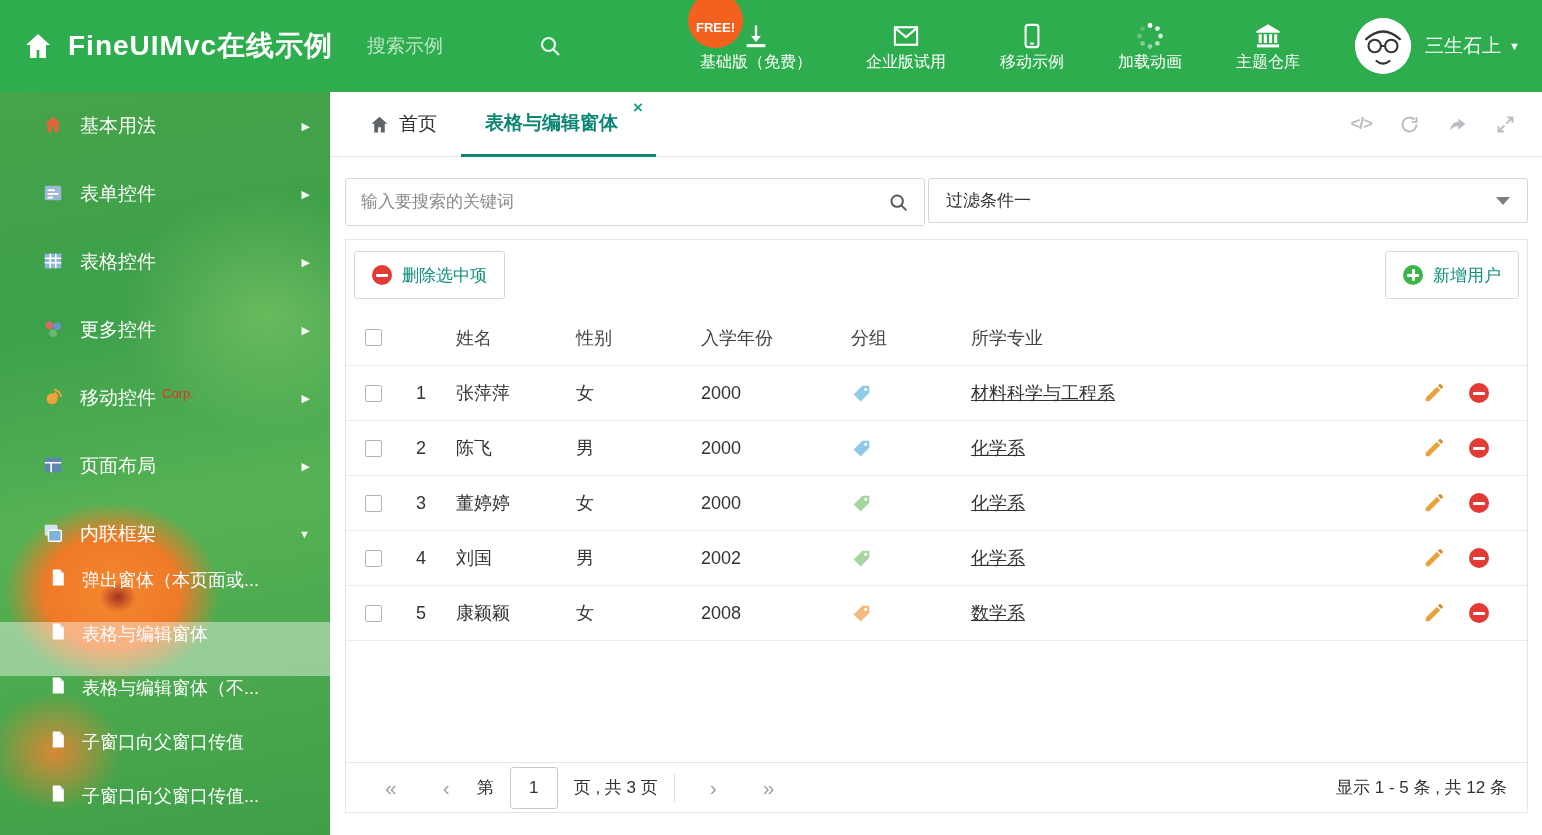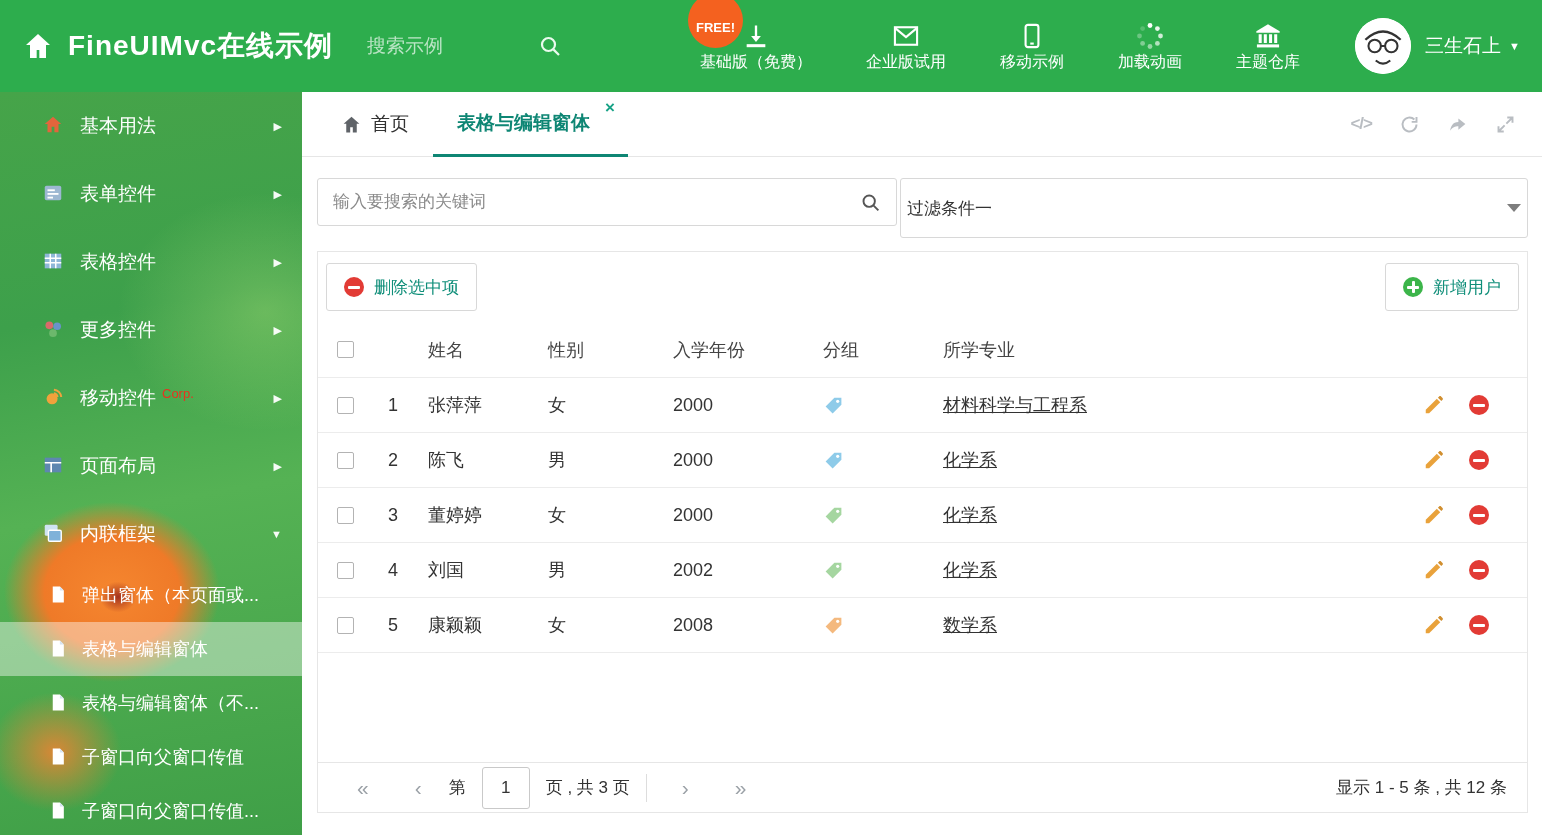--- a/index.html
+++ b/index.html
@@ -21,34 +21,34 @@
   .hnav-item .hlabel{ font-size:16px; margin-top:0; white-space:nowrap; }
   .user-area{ margin-left:auto; display:flex; align-items:center; cursor:pointer; }
   .avatar{ width:56px; height:56px; border-radius:50%; background:#fff; overflow:hidden; flex:0 0 auto; }
   .user-name{ font-size:19px; margin-left:14px; white-space:nowrap; }
   .user-caret{ font-size:11px; margin-left:8px; }
 
   
   .layout{ display:flex; height:743px; }
 
   
-  .sidebar{ width:302px; height:743px; overflow:hidden; flex:0 0 auto;
+  .sidebar{ width:330px; height:743px; overflow:hidden; flex:0 0 auto;
     background:
       radial-gradient(26px 22px at 118px 505px, #a3321f 0%, rgba(163,50,31,0) 70%),
       radial-gradient(150px 125px at 112px 500px, #f5862f 0%, #ef7a28 45%, rgba(240,122,40,0) 72%),
       radial-gradient(95px 85px at 55px 660px, rgba(242,130,50,.85), rgba(242,130,50,0) 70%),
       radial-gradient(210px 170px at 265px 220px, rgba(185,230,125,.35), rgba(185,230,125,0) 70%),
       linear-gradient(170deg, #46a449 0%, #3da04b 30%, #55b254 55%, #3f9f47 100%);
   }
   .side-item{ height:68px; display:flex; align-items:center; padding:0 20px 0 42px; color:#fff; font-size:19px; cursor:pointer; white-space:nowrap; }
   .side-item .sicon{ width:24px; height:24px; margin-right:14px; flex:0 0 auto; }
   .side-item .sicon svg{ width:22px; height:22px; }
   .side-arrow{ margin-left:auto; font-size:11px; color:rgba(255,255,255,.95); }
   .corp-badge{ color:#e8321f; font-size:13px; margin-left:6px; position:relative; top:-5px; }
-  .side-sub .sub-item{ height:54px; display:flex; align-items:center; padding:0 20px 0 48px; color:#fff; font-size:18px; cursor:pointer; white-space:nowrap; }
+  .side-sub .sub-item{ height:54px; display:flex; align-items:flex-start; padding:0 20px 0 48px; color:#fff; font-size:18px; cursor:pointer; white-space:nowrap; }
   .side-sub .sub-item .sicon{ width:20px; height:20px; margin-right:14px; flex:0 0 auto; }
   .side-sub .sub-item .sicon svg{ width:19px; height:19px; }
   .sub-item.active{ background:rgba(255,255,255,.42); }
 
   
   .content{ flex:1; display:flex; flex-direction:column; background:#fff; min-width:0; }
 
   .tabbar{ height:65px; border-bottom:1px solid #e6e6e6; display:flex; align-items:stretch; padding-left:15px; }
   .tab{ display:flex; align-items:center; gap:9px; padding:0 24px; font-size:19px; color:#333; cursor:pointer; }
   .tab .ticon svg{ width:21px; height:21px; display:block; }
@@ -57,21 +57,21 @@
   .tab-tools{ margin-left:auto; display:flex; align-items:center; gap:27px; padding-right:26px; }
   .tool-ic{ color:#b9bdc2; cursor:pointer; display:flex; align-items:center; }
   .tool-ic svg{ width:21px; height:21px; }
   .code-glyph{ font-size:17px; font-weight:bold; letter-spacing:-1px; }
 
   .filter-row{ display:flex; gap:3px; padding:21px 14px 0 15px; }
   .searchbox{ width:580px; height:48px; border:1px solid #d8d8d8; border-radius:3px; display:flex; align-items:center; padding:0 15px; }
   .searchbox input{ flex:1; border:none; outline:none; font-size:17px; color:#555; }
   .searchbox input::placeholder{ color:#8a8a8a; }
   .searchbox .mag2 svg{ width:21px; height:21px; display:block; }
-  .dropdown{ flex:1; height:60px; border:1px solid #d8d8d8; border-radius:3px; display:flex; align-items:center; padding:0 6px; font-size:17px; color:#333; cursor:pointer; }
+  .dropdown{ flex:1; height:45px; border:1px solid #d8d8d8; border-radius:3px; display:flex; align-items:center; padding:0 17px; font-size:17px; color:#333; cursor:pointer; }
   .caret-shape{ margin-left:auto; width:0; height:0; border-left:7px solid transparent; border-right:7px solid transparent; border-top:8px solid #7d7d7d; }
 
   .panel{ flex:1; margin:13px 14px 22px 15px; border:1px solid #e6e6e6; display:flex; flex-direction:column; min-height:0;justify-content:space-between; }
   .toolbar{ display:flex; justify-content:space-between; align-items:center; padding:11px 8px 11px 8px; }
   .btn{ display:inline-flex; align-items:center; gap:10px; height:48px; padding:0 17px; border:1px solid #d8d8d8; border-radius:3px; background:#fff; font-size:17px; color:#0f8e79; cursor:pointer; }
   .ic-circle{ width:20px; height:20px; border-radius:50%; position:relative; flex:0 0 auto; }
   .ic-red{ background:#e23b35; }
   .ic-green{ background:#3cb54a; }
   .ic-circle::after{ content:""; position:absolute; left:4px; top:8.5px; width:12px; height:3px; background:#fff; border-radius:1px; }
   .ic-green::before{ content:""; position:absolute; left:8.5px; top:4px; width:3px; height:12px; background:#fff; border-radius:1px; }

